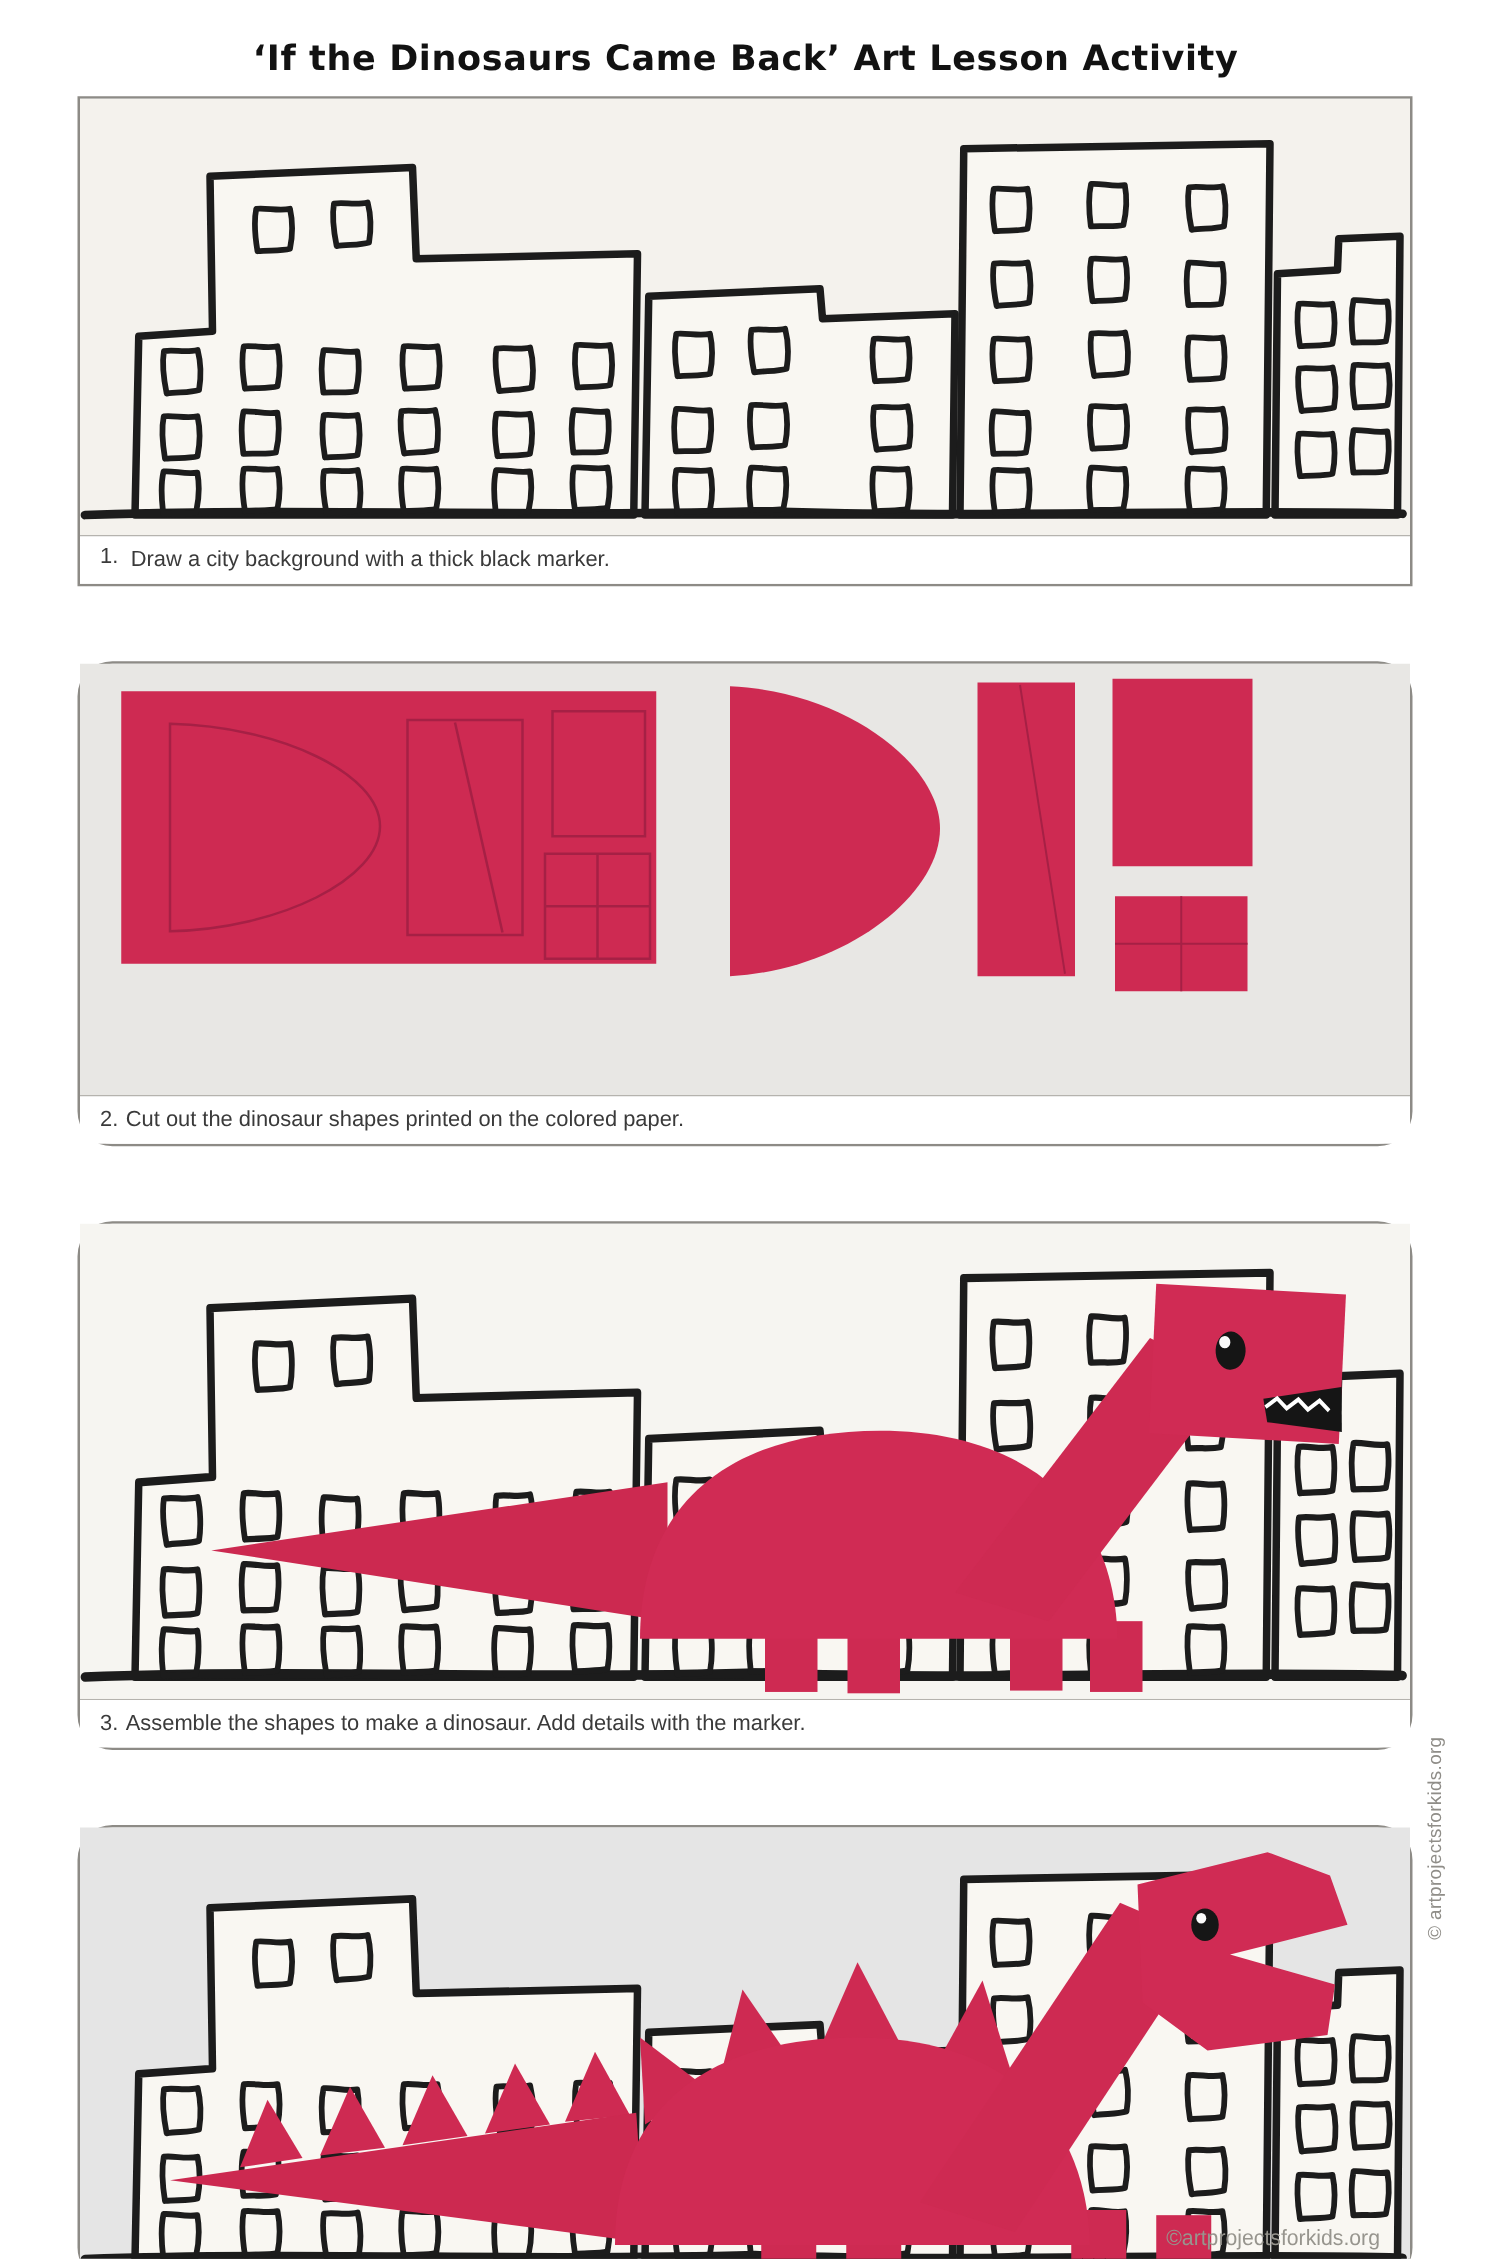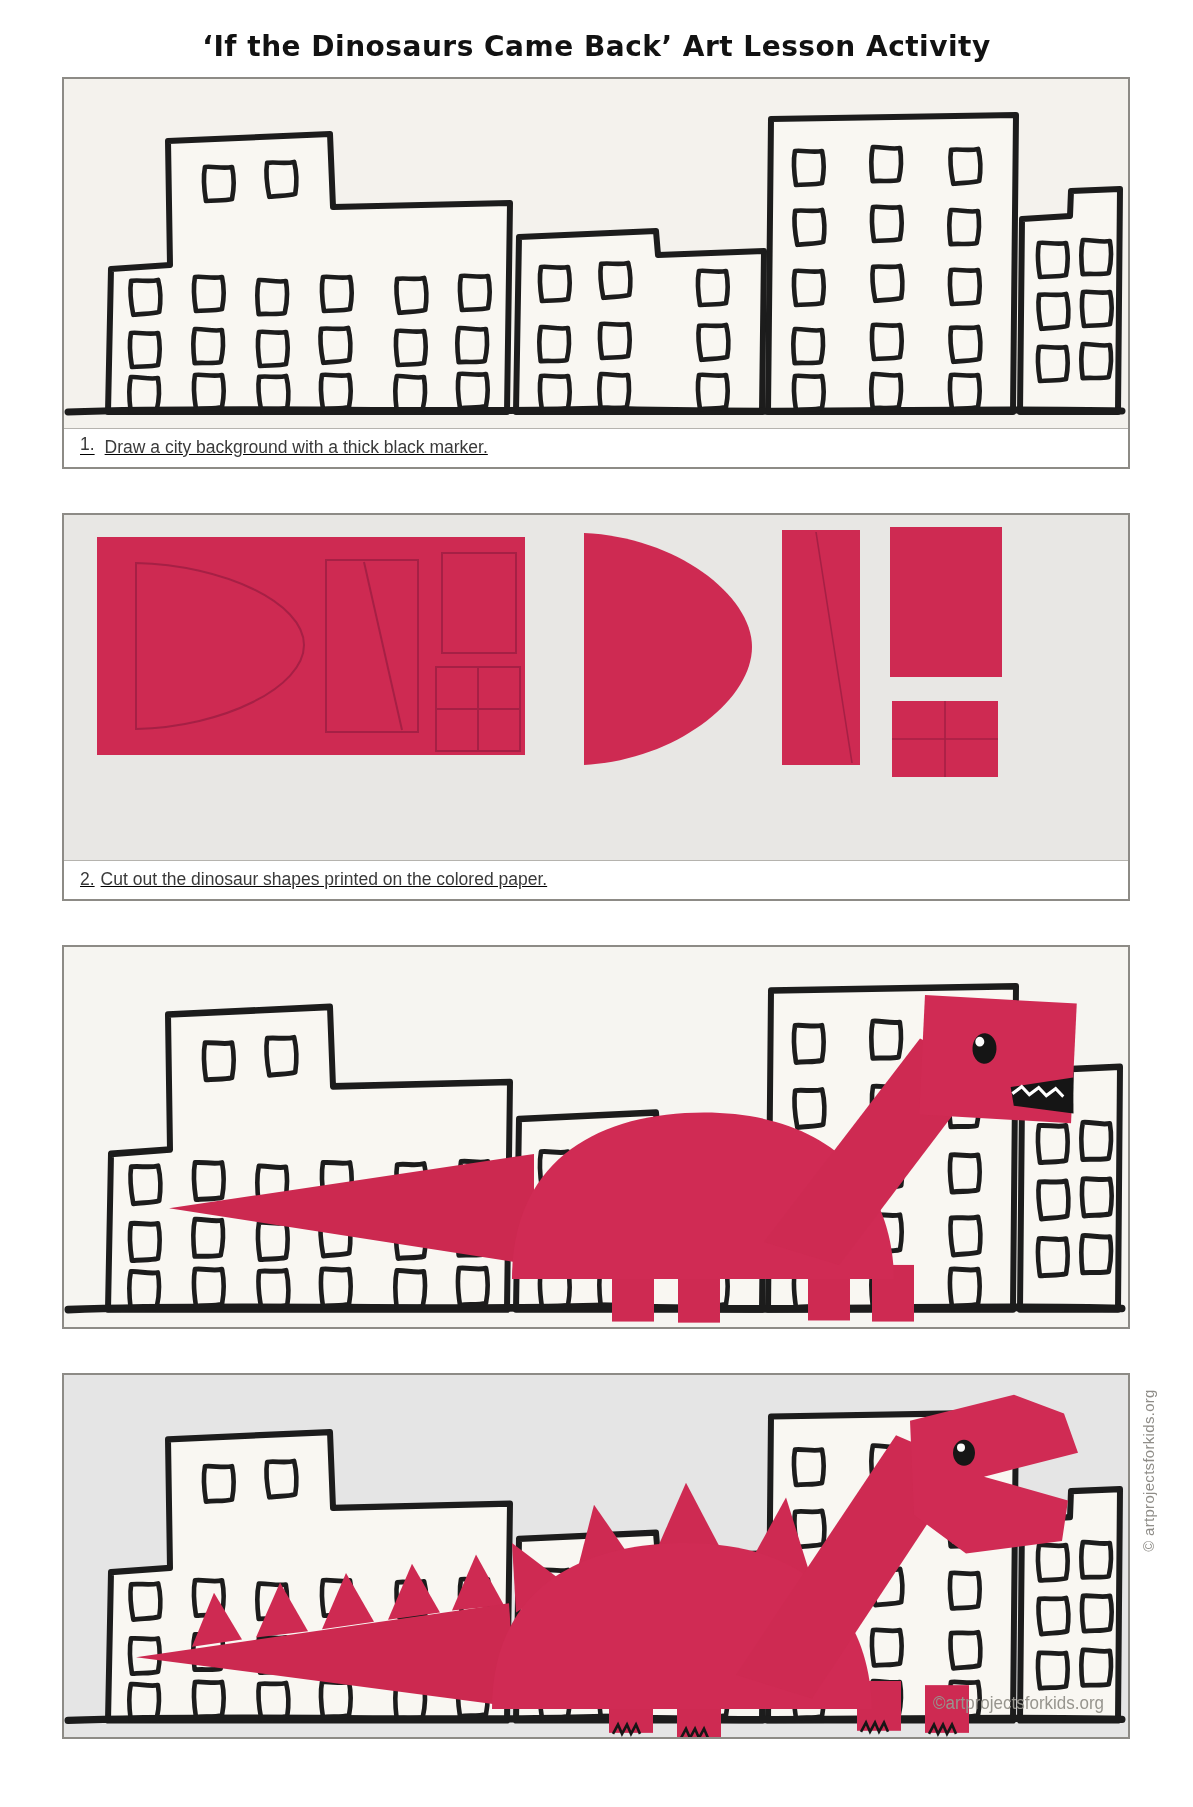--- a/index.html
+++ b/index.html
@@ -11,23 +11,22 @@
   .title{
     margin:0;padding:30px 0 14px 0;
     text-align:center;
     font-family:"DejaVu Sans", sans-serif;
     font-weight:700;font-size:28px;color:#121212;letter-spacing:.5px;
   }
   .panel{
     margin-left:62px;width:1064px;
     border:2px solid #8d8b86;background:#ffffff;
     box-sizing:content-box;
-    text-decoration:underline;
-  }
-  .panel + .panel{margin-top:44px;}
+  }
+  .panel + .panel{margin-top:60px;border-radius:28px;}
   .photo{width:1064px;position:relative;overflow:hidden;}
   .photo svg{display:block;width:100%;height:100%;}
   .photo-1{height:349px;background:#f4f2ed;}
   .photo-2{height:345px;background:#e8e7e4;}
   .photo-3{height:380px;background:#f6f5f1;}
   .photo-4{height:362px;background:#e5e5e5;}
   .caption{
     border-top:1px solid #b5b3ae;background:#ffffff;
     padding:8px 14px 9px 16px;
     font-size:17.5px;color:#3a3a3a;line-height:1.2;
@@ -182,20 +181,23 @@
         <g transform="rotate(3 935 103)">
           <rect x="858" y="48" width="152" height="110" fill="#d02b54"></rect>
           <ellipse cx="920" cy="94" rx="12" ry="14" fill="#151515"></ellipse>
           <circle cx="915" cy="88" r="4.5" fill="#fbfbfb"></circle>
           <polygon fill="#151515" points="948,128 1010,116 1012,149 952,145"></polygon>
           <path d="M 950,134 l 9,-7 l 8,7 l 9,-7 l 8,7 l 9,-7 l 8,7" stroke="#ffffff" stroke-width="3" fill="none"></path>
         </g>
       </g>
     </svg>
   </div>
+  <div class="caption">
+    <span class="step-num">3.</span><span>Assemble the shapes to make a dinosaur. Add details with the marker.</span>
+  </div>
 </section>
 
 <section class="panel">
   <div class="photo photo-4">
     <svg viewBox="0 0 1064 349" preserveAspectRatio="none">
       <use href="#city"></use>
       <g>
         <g fill="#ce2a52">
           <polygon points="128,262 150,210 178,255"></polygon>
           <polygon points="192,253 216,200 244,247"></polygon>

